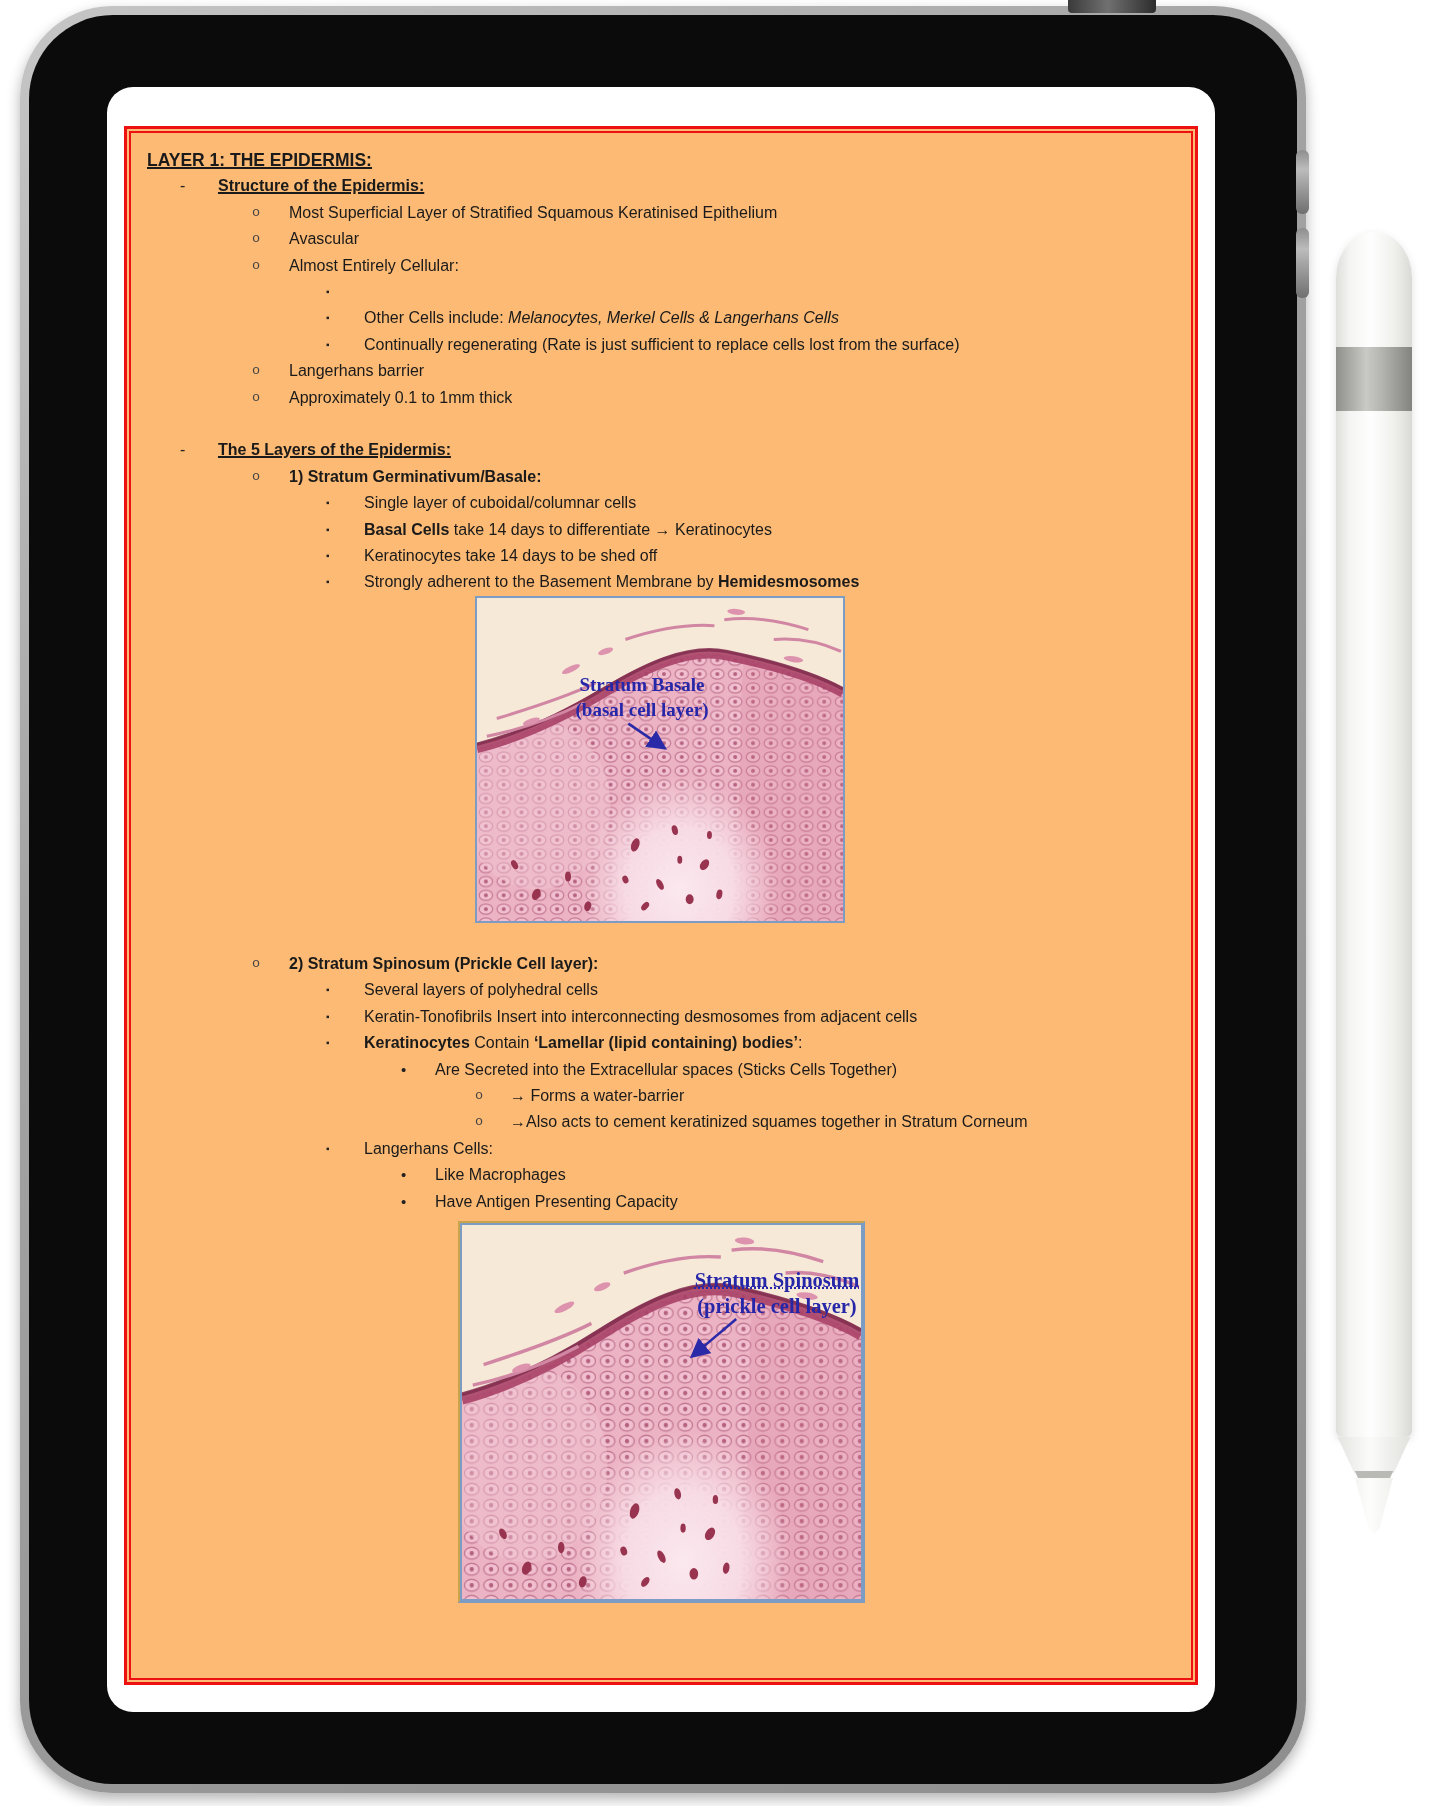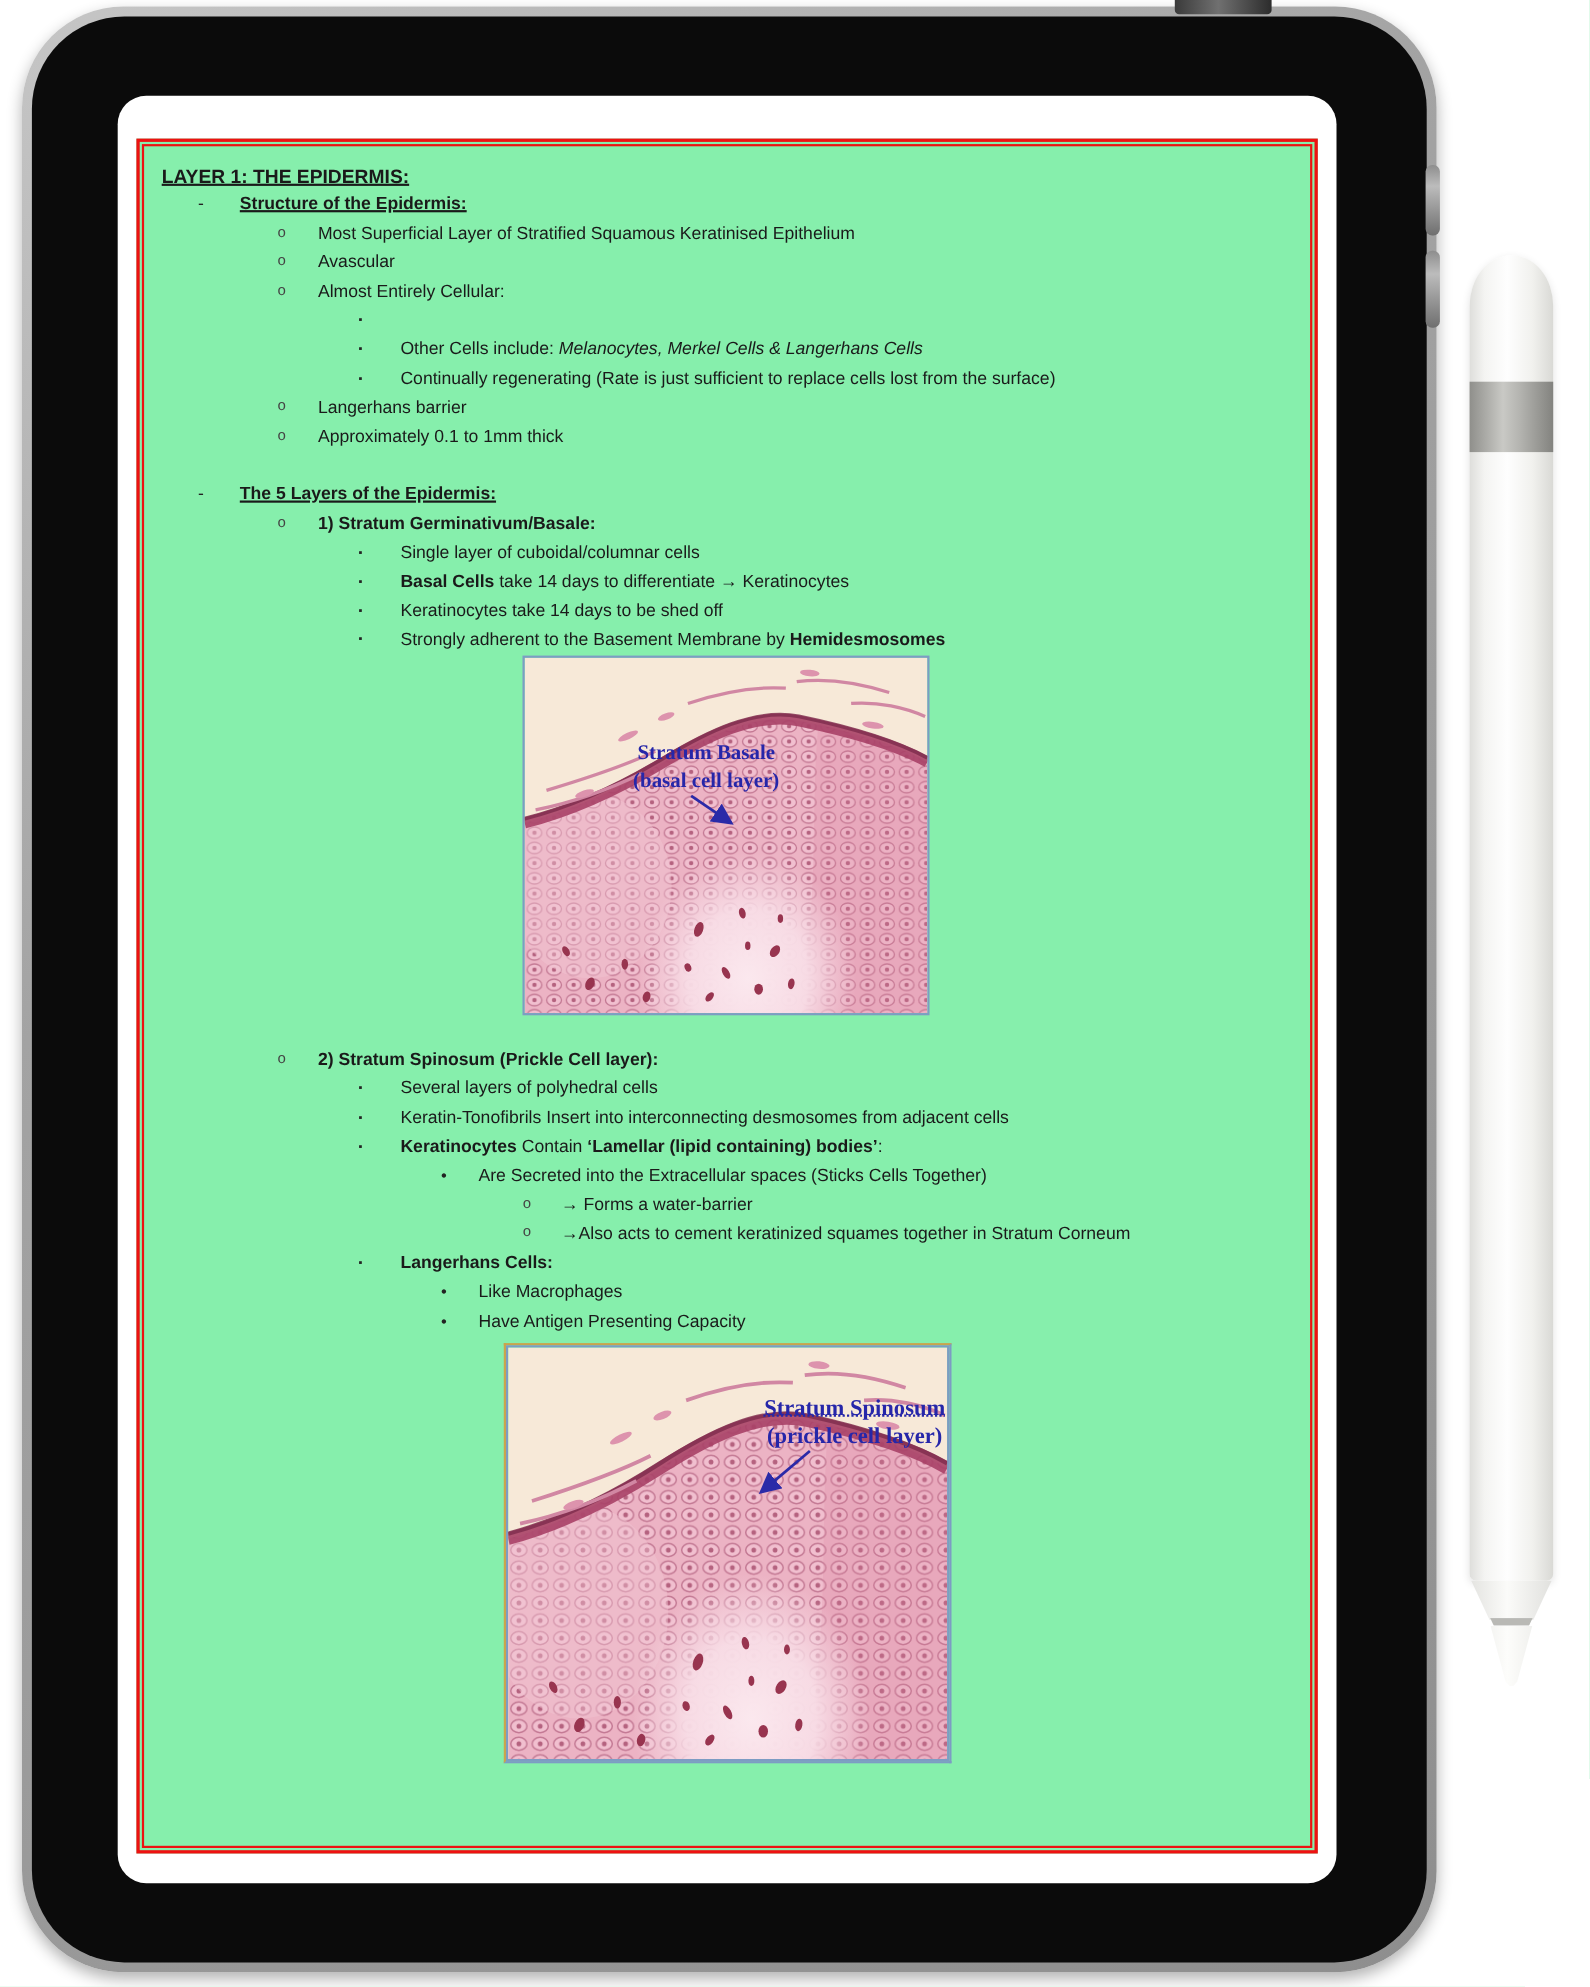--- a/index.html
+++ b/index.html
@@ -28,21 +28,21 @@
     background:linear-gradient(90deg,#e3e3e0,#fbfbf9 45%,#e0e0dd);
     clip-path:polygon(2% 0,98% 0,76% 100%,24% 100%);}
   .pencil-ring{position:absolute;left:17px;top:1239px;width:42px;height:7px;background:#b9b9b5;
     clip-path:polygon(4% 0,96% 0,88% 100%,12% 100%);}
   .pencil-tip{position:absolute;left:0;top:1246px;width:76px;height:55px;
     background:linear-gradient(90deg,#e9e9e6,#fdfdfb 45%,#e6e6e3);
     clip-path:polygon(25% 0,75% 0,57% 92%,52% 100%,48% 100%,43% 92%);}
 
   
   .redbox{position:absolute;left:124px;top:126px;width:1074px;height:1559px;z-index:4;
-    border:3px solid #ee1111;box-sizing:border-box;background:#86efac;}
+    border:3px solid #ee1111;box-sizing:border-box;background:#fdba74;}
   .redbox-inner{position:absolute;inset:2px;border:2px solid #ee1111;overflow:hidden;}
   .doc{padding:14px 8px 0 16px;color:#1a1a1a;font-size:16px;}
   .line{display:flex;line-height:26.4px;white-space:nowrap;}
   .lvl0{font-size:17.5px;}
   .lvl1{margin-left:33px;} .lvl2{margin-left:105px;} .lvl3{margin-left:179px;}
   .lvl4{margin-left:254px;} .lvl5{margin-left:328px;}
   .bul{flex:0 0 auto;color:#222;}
   .b1{width:38px;} .b2{width:37px;font-family:"Liberation Mono",monospace;font-size:13.5px;color:#444;}
   .b3{width:38px;font-size:10px;} .b4{width:34px;font-size:15px;}
   .b5{width:35px;font-family:"Liberation Mono",monospace;font-size:13.5px;color:#444;}
@@ -245,21 +245,21 @@
         <div class="line lvl5">
           <span class="bul b5">o</span>
           <span class="txt"><span>→ Forms a water-barrier</span></span>
         </div>
         <div class="line lvl5">
           <span class="bul b5">o</span>
           <span class="txt"><span>→Also acts to cement keratinized squames together in Stratum Corneum</span></span>
         </div>
         <div class="line lvl3">
           <span class="bul b3">▪</span>
-          <span class="txt"><span style="font-weight: 700;">Langerhans Cells:</span></span>
+          <span class="txt"><span style="font-weight: 400;">Langerhans Cells:</span></span>
         </div>
         <div class="line lvl4">
           <span class="bul b4">•</span>
           <span class="txt"><span>Like Macrophages</span></span>
         </div>
         <div class="line lvl4">
           <span class="bul b4">•</span>
           <span class="txt"><span>Have Antigen Presenting Capacity</span></span>
         </div>
         <div class="figure" id="figure2">

